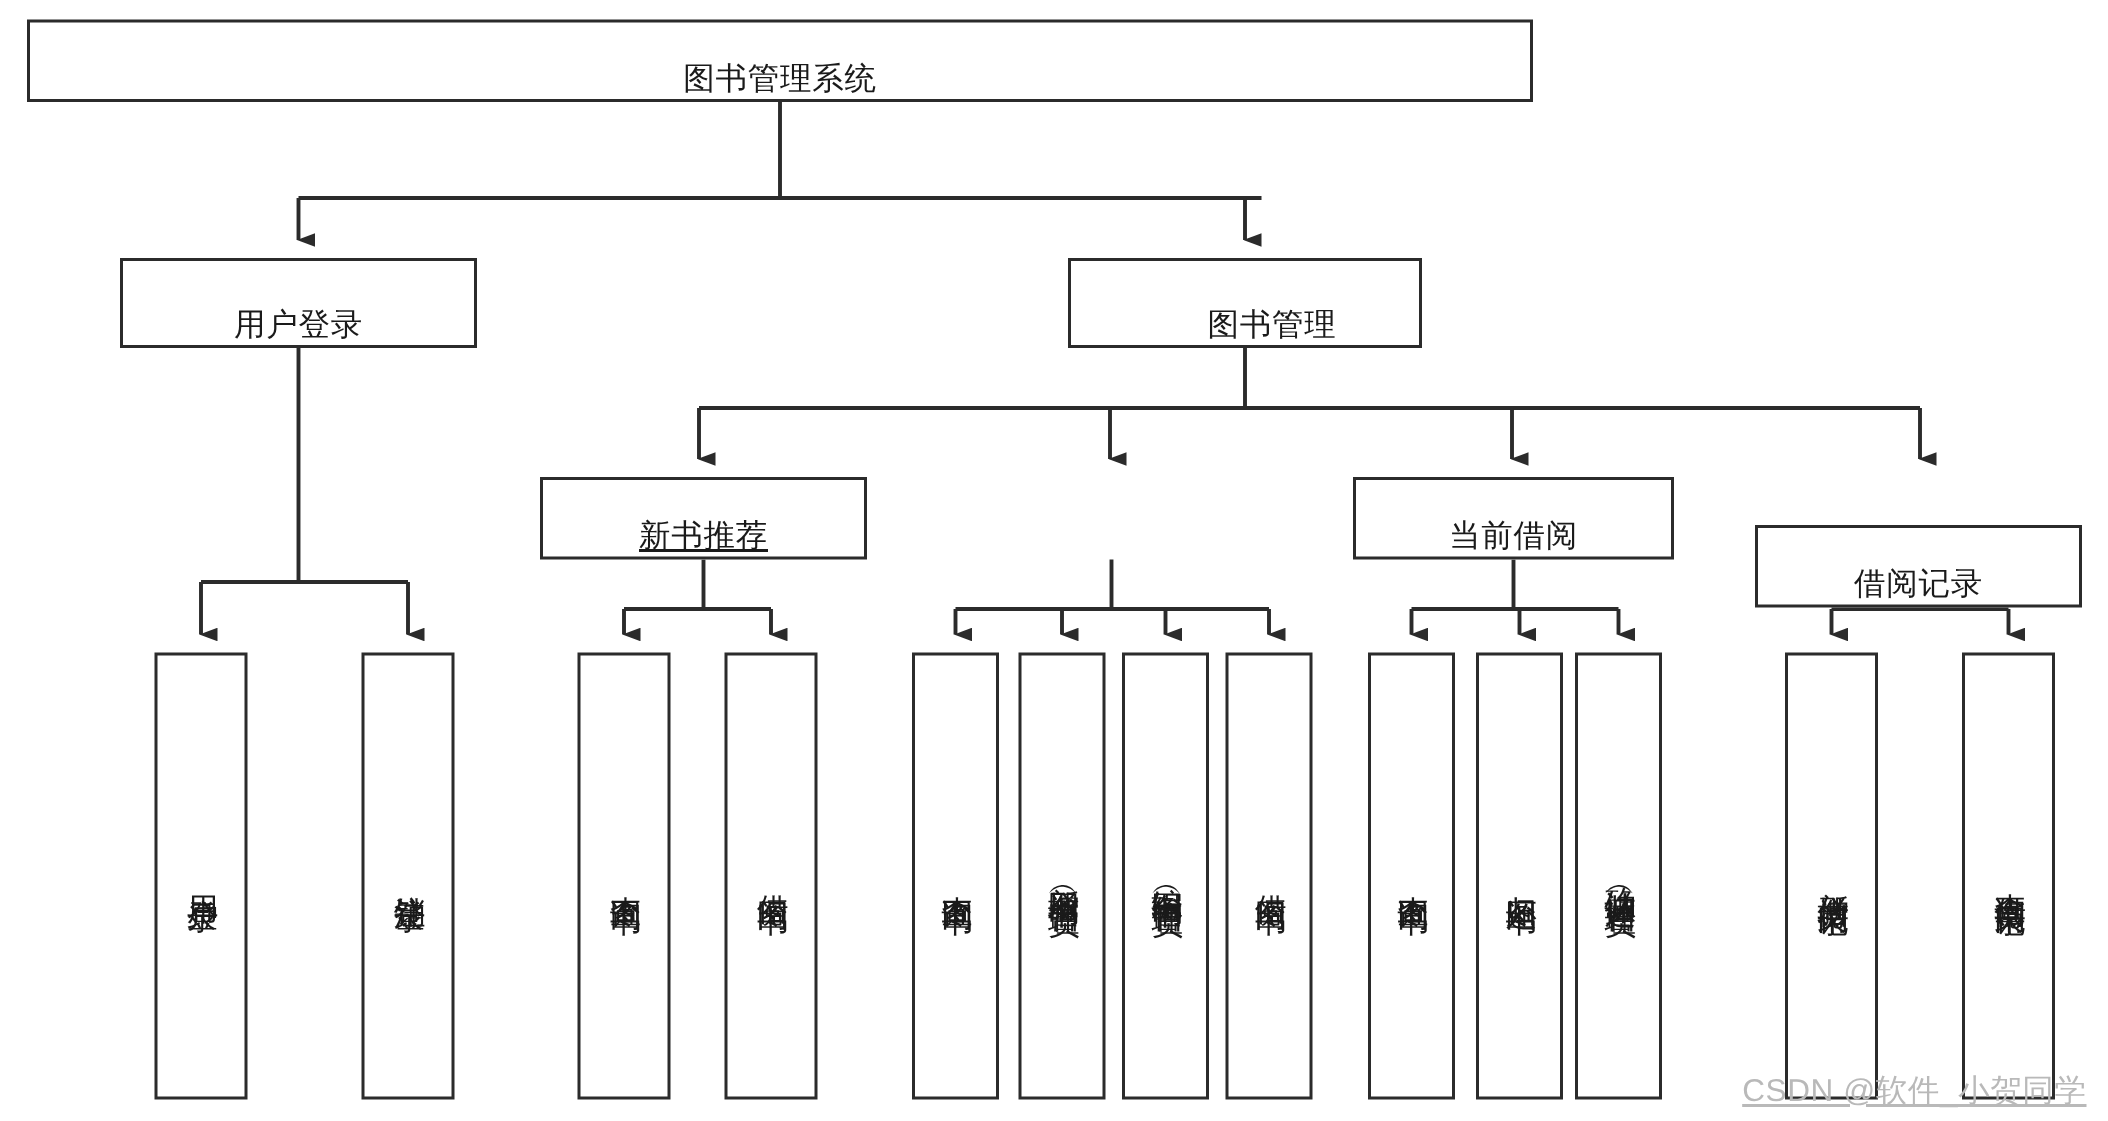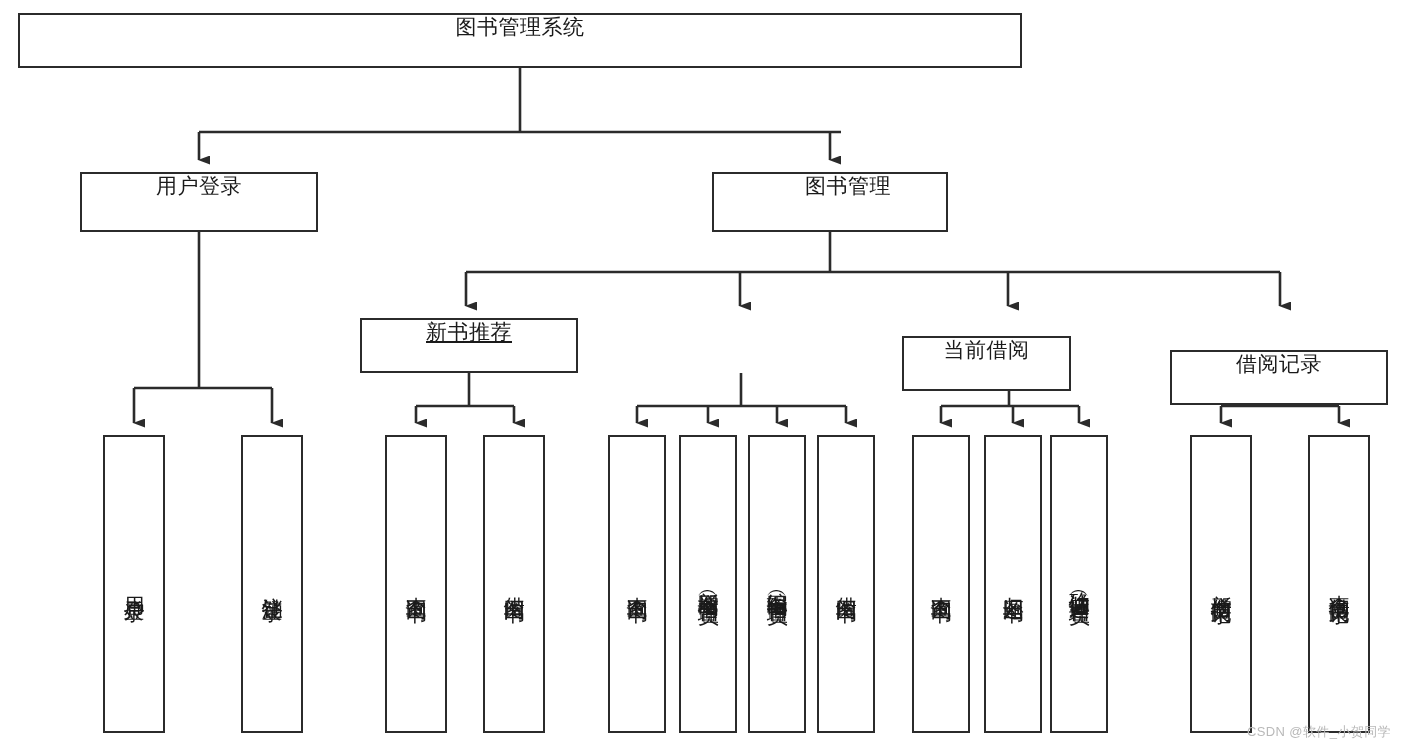--- a/index.html
+++ b/index.html
@@ -17,21 +17,21 @@
     background: #ffffff;
     overflow: hidden;
   }
   
   .node {
     position: absolute;
     box-sizing: border-box;
     border: 2.5px solid #2b2b2b;
     background: #ffffff;
     display: flex;
-    align-items: flex-start;
+    align-items: flex-end;
     justify-content: center;
     color: #1a1a1a;
   }
   .node .label {
     font-size: 21px;
     line-height: 1.18;
     letter-spacing: 0.5px;
     white-space: nowrap;
     text-align: center;
   }
@@ -55,24 +55,25 @@
     top: 0;
     width: 1405px;
     height: 747px;
     pointer-events: none;
   }
   
   #watermark {
     position: absolute;
     right: 14px;
     bottom: 6px;
-    font-size: 13px;
+    font-size: 21px;
     color: #b9b9b9;
     white-space: nowrap;
     letter-spacing: 0.4px;
+    text-decoration: underline;
   }
 </style>
 </head>
 <body>
 
 <div id="canvas">
 
   <svg id="wires" viewBox="0 0 1405 747" width="1405" height="747" xmlns="http://www.w3.org/2000/svg">
     <defs>
       <marker id="arrow" markerWidth="9" markerHeight="12" refX="4.5" refY="11" orient="auto" markerUnits="userSpaceOnUse">
@@ -130,21 +131,21 @@
   <div class="node" style="left:80px; top:172px; width:238px; height:60px;">
     <span class="label">用户登录</span>
   </div>
   <div class="node" style="left:712px; top:172px; width:236px; height:60px;padding-left:36px;">
     <span class="label">图书管理</span>
   </div>
 
   <div class="node" style="left:360px; top:318px; width:218px; height:55px;text-decoration:underline;">
     <span class="label">新书推荐</span>
   </div>
-  <div class="node" style="left:902px; top:336px; width:169px; height:55px;">
+  <div class="node" style="left:902px; top:318px; width:214px; height:55px;">
     <span class="label">当前借阅</span>
   </div>
   <div class="node" style="left:1170px; top:318px; width:218px; height:55px;margin-top:32px;">
     <span class="label">借阅记录</span>
   </div>
 
   <div class="node vertical" style="left:103px; top:435px; width:62px; height:298px;">
     <span class="label">用户登录</span>
   </div>
   <div class="node vertical" style="left:241px; top:435px; width:62px; height:298px;">

